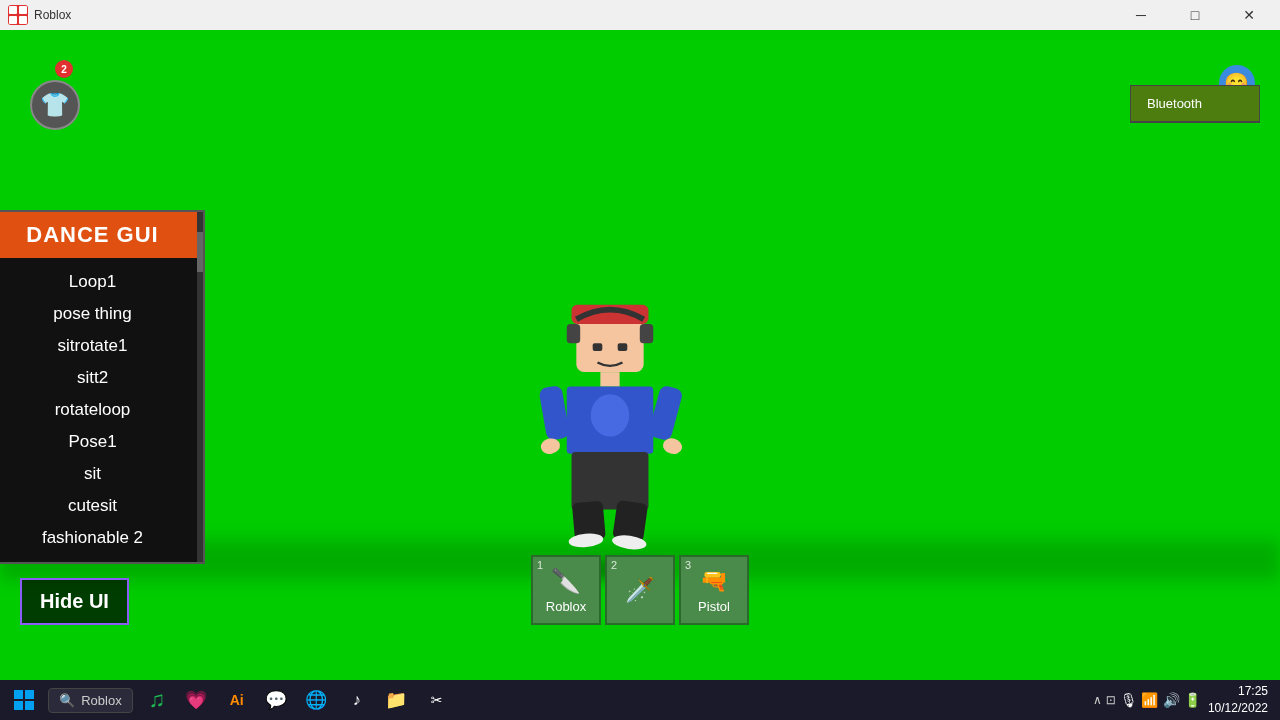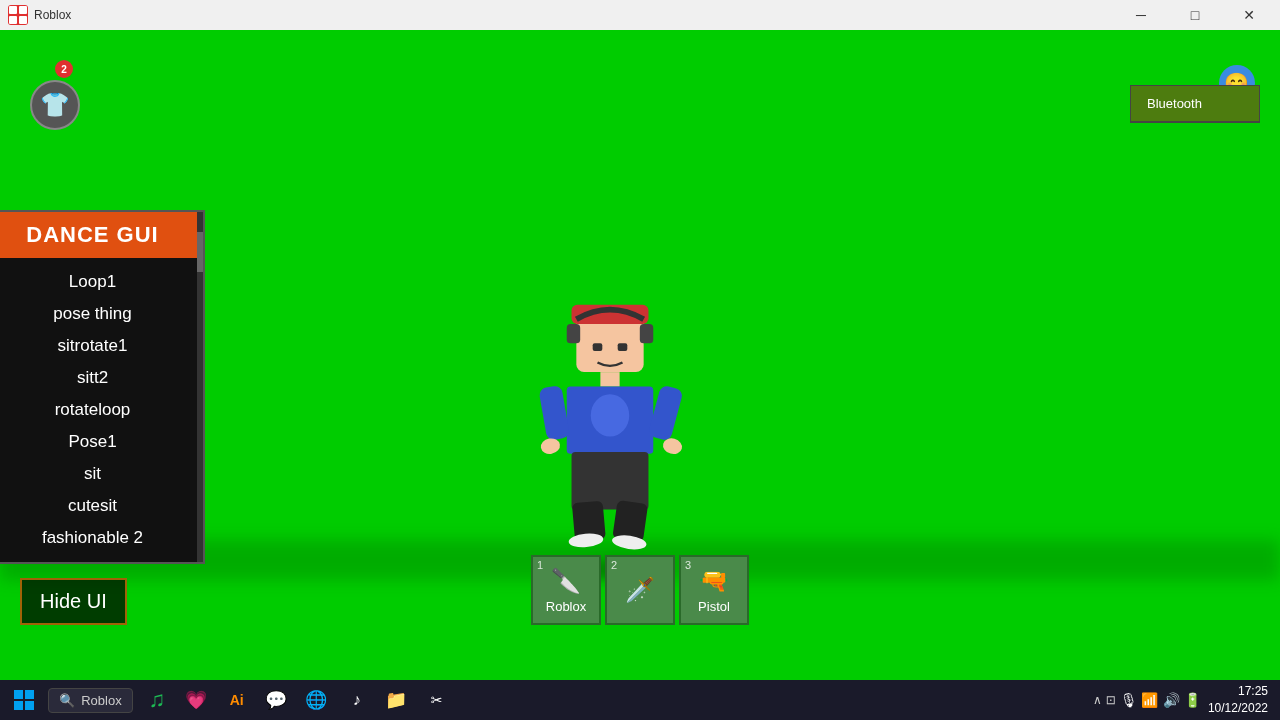--- a/index.html
+++ b/index.html
@@ -194,24 +194,24 @@
       top: 20px;
     }
 
     
     #hide-ui-btn {
       position: absolute;
       bottom: 55px;
       left: 20px;
       background: rgba(0,0,0,0.7);
       color: white;
-      border: 2px solid #a16207;
+      border: 2px solid #8b5cf6;
       padding: 10px 18px;
       font-size: 20px;
-      font-weight: normal;
+      font-weight: bold;
       cursor: pointer;
     }
 
     
     #hotbar {
       position: absolute;
       bottom: 55px;
       left: 50%;
       transform: translateX(-50%);
       display: flex;

